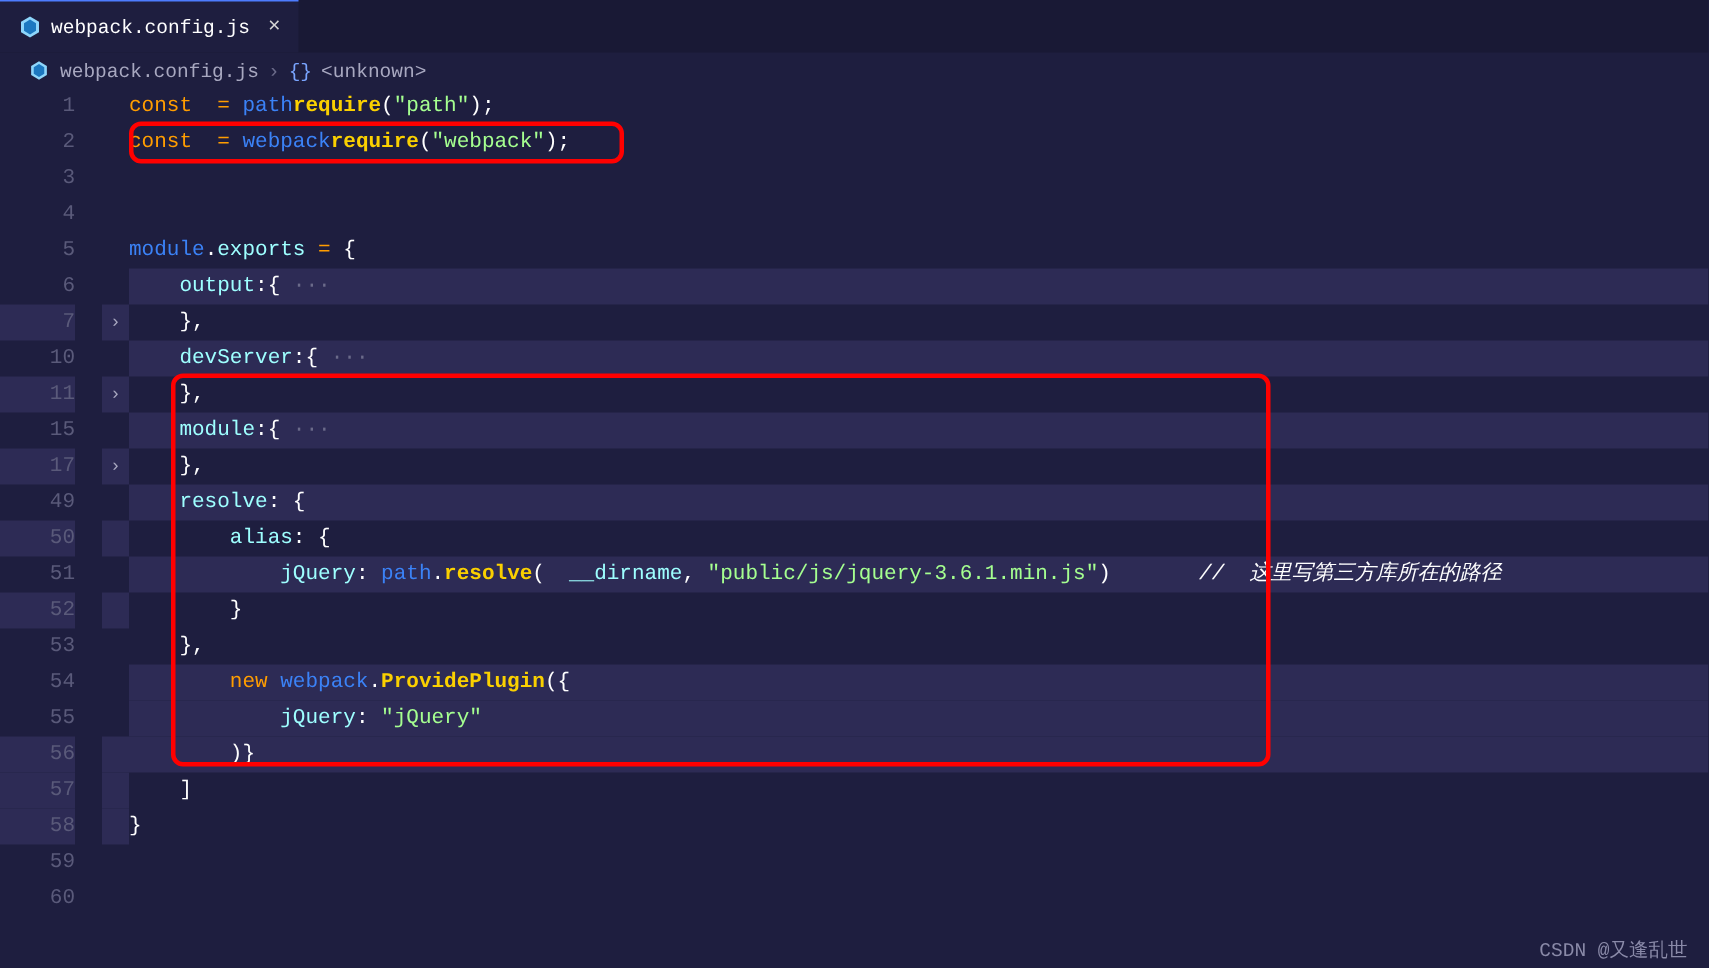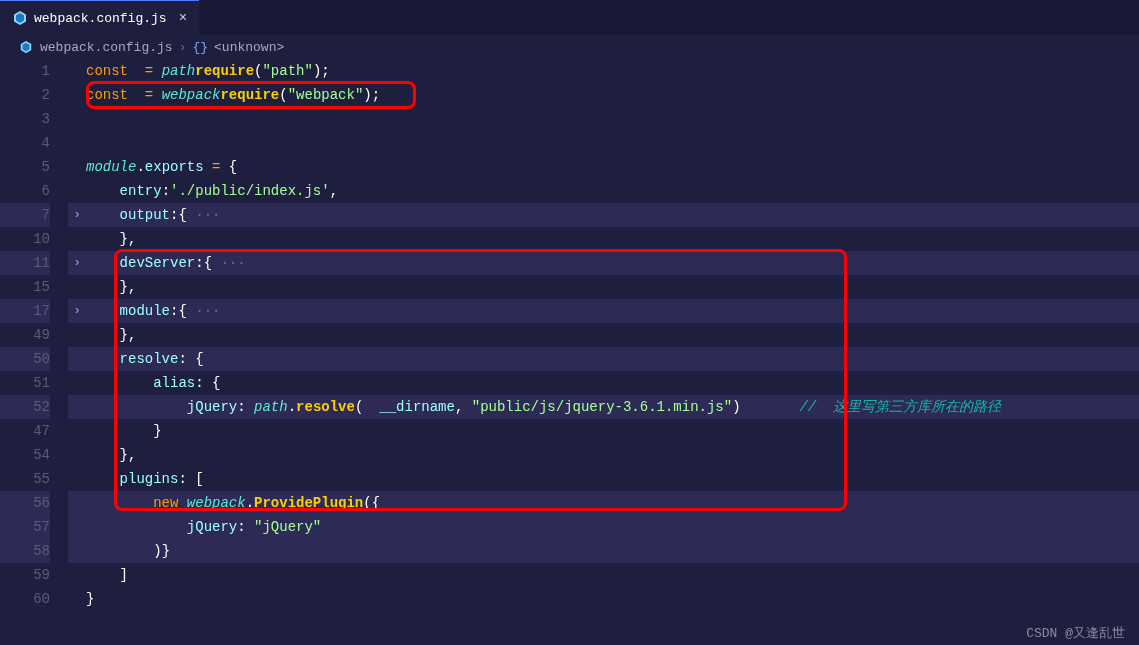--- a/index.html
+++ b/index.html
@@ -68,29 +68,29 @@
   height: 24px;
   line-height: 24px;
   white-space: pre;
 }
 .line.highlighted { background: #2d2b55; }
 .code-area { flex: 1; position: relative; }
 .ln { display: block; height: 24px; line-height: 24px; }
 .fold { display: block; height: 24px; line-height: 24px; text-align: center; cursor: pointer; font-size: 12px; }
 
 .kw { color: #ff9d00; }
-.var { color: #5eead4; font-style: italic; }
+.var { color: #3b82f6; }
 .fn { color: #fad000; font-weight: bold; }
 .str { color: #a5ff90; }
 .prop { color: #9effff; }
 .punc { color: #ffffff; }
 .op { color: #ff9d00; }
 .param { color: #9effff; margin-left: 16px; }
 .dots { color: #6b6b8a; }
-.cmt { color: #14b8a6; font-style: italic; }
+.cmt { color: #ffffff; font-style: italic; }
 .highlight-box-1 {
   position: absolute;
   border: 3px solid #ff0000;
   border-radius: 8px;
   left: 0px;
   top: 22px;
   width: 330px;
   height: 28px;
   pointer-events: none;
 }
@@ -154,21 +154,21 @@
       <span class="ln line">6</span>
       <span class="ln line highlighted">7</span>
       <span class="ln line">10</span>
       <span class="ln line highlighted">11</span>
       <span class="ln line">15</span>
       <span class="ln line highlighted">17</span>
       <span class="ln line">49</span>
       <span class="ln line highlighted">50</span>
       <span class="ln line">51</span>
       <span class="ln line highlighted">52</span>
-      <span class="ln line">47</span>
+      <span class="ln line">53</span>
       <span class="ln line">54</span>
       <span class="ln line">55</span>
       <span class="ln line highlighted">56</span>
       <span class="ln line highlighted">57</span>
       <span class="ln line highlighted">58</span>
       <span class="ln line">59</span>
       <span class="ln line">60</span>
     </div>
   <div class="fold-gutter" id="fold-gutter">
       <span class="fold line"></span>
@@ -196,33 +196,31 @@
       <span class="fold line"></span>
     </div>
   <div class="code-area" id="code-area">
     <div class="highlight-box-1"></div>
     <div class="highlight-box-2"></div>
   <div class="line"><span class="kw">const </span><span class="op"> = </span><span class="var">path</span><span class="fn">require</span><span class="punc">(</span><span class="str">"path"</span><span class="punc">)</span><span class="punc">;</span></div>
       <div class="line"><span class="kw">const </span><span class="op"> = </span><span class="var">webpack</span><span class="fn">require</span><span class="punc">(</span><span class="str">"webpack"</span><span class="punc">)</span><span class="punc">;</span></div>
       <div class="line"></div>
       <div class="line"></div>
       <div class="line"><span class="var">module</span><span class="punc">.</span><span class="prop">exports</span><span class="op"> = </span><span class="punc">{</span></div>
-      <div class="line">    <span class="prop">entry</span><span class="punc">:</span><span class="str">'./public/index.js'</span><span class="punc">,</span></div>
       <div class="line highlighted">    <span class="prop">output</span><span class="punc">:</span><span class="punc">{</span><span class="dots"> ···</span></div>
       <div class="line">    <span class="punc">}</span><span class="punc">,</span></div>
       <div class="line highlighted">    <span class="prop">devServer</span><span class="punc">:</span><span class="punc">{</span><span class="dots"> ···</span></div>
       <div class="line">    <span class="punc">}</span><span class="punc">,</span></div>
       <div class="line highlighted">    <span class="prop">module</span><span class="punc">:</span><span class="punc">{</span><span class="dots"> ···</span></div>
       <div class="line">    <span class="punc">}</span><span class="punc">,</span></div>
       <div class="line highlighted">    <span class="prop">resolve</span><span class="punc">: </span><span class="punc">{</span></div>
       <div class="line">        <span class="prop">alias</span><span class="punc">: </span><span class="punc">{</span></div>
       <div class="line highlighted">            <span class="prop">jQuery</span><span class="punc">: </span><span class="var">path</span><span class="punc">.</span><span class="fn">resolve</span><span class="punc">(</span><span class="param">__dirname</span><span class="punc">, </span><span class="str">"public/js/jquery-3.6.1.min.js"</span><span class="punc">)</span><span class="cmt">       //  这里写第三方库所在的路径</span></div>
       <div class="line">        <span class="punc">}</span></div>
       <div class="line">    <span class="punc">}</span><span class="punc">,</span></div>
-      <div class="line">    <span class="prop">plugins</span><span class="punc">: </span><span class="punc">[</span></div>
       <div class="line highlighted">        <span class="kw">new </span><span class="var">webpack</span><span class="punc">.</span><span class="fn">ProvidePlugin</span><span class="punc">(</span><span class="punc">{</span></div>
       <div class="line highlighted">            <span class="prop">jQuery</span><span class="punc">: </span><span class="str">"jQuery"</span></div>
       <div class="line highlighted">        <span class="punc">)</span><span class="punc">}</span></div>
       <div class="line">    <span class="punc">]</span></div>
       <div class="line"><span class="punc">}</span></div>
     </div>
 </div>
 
 <div class="footer">CSDN @又逢乱世</div>
 

